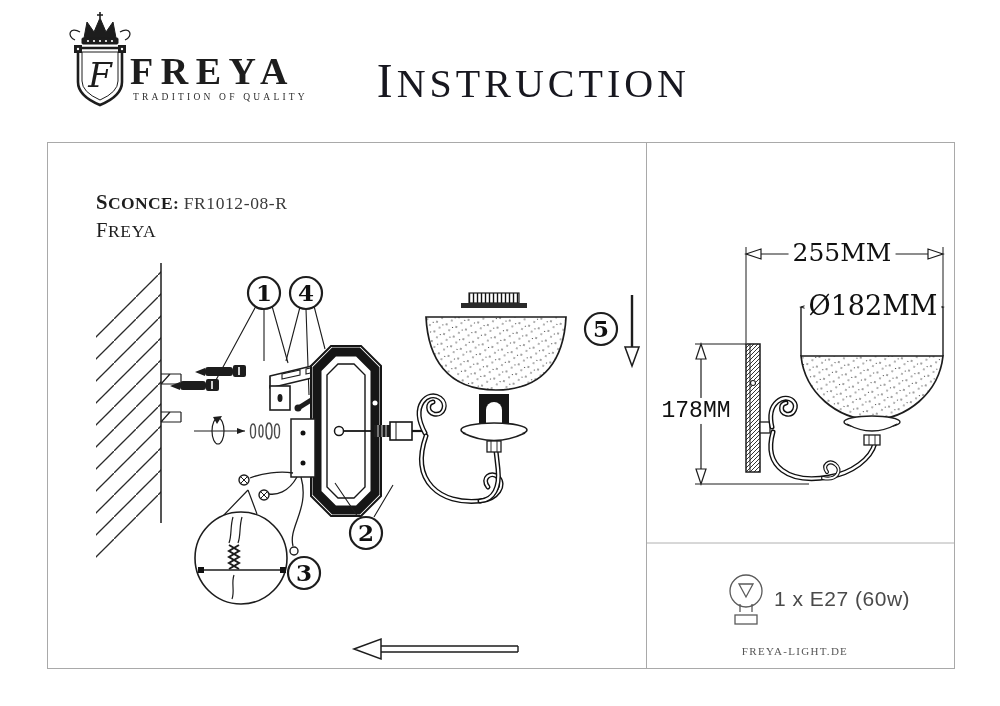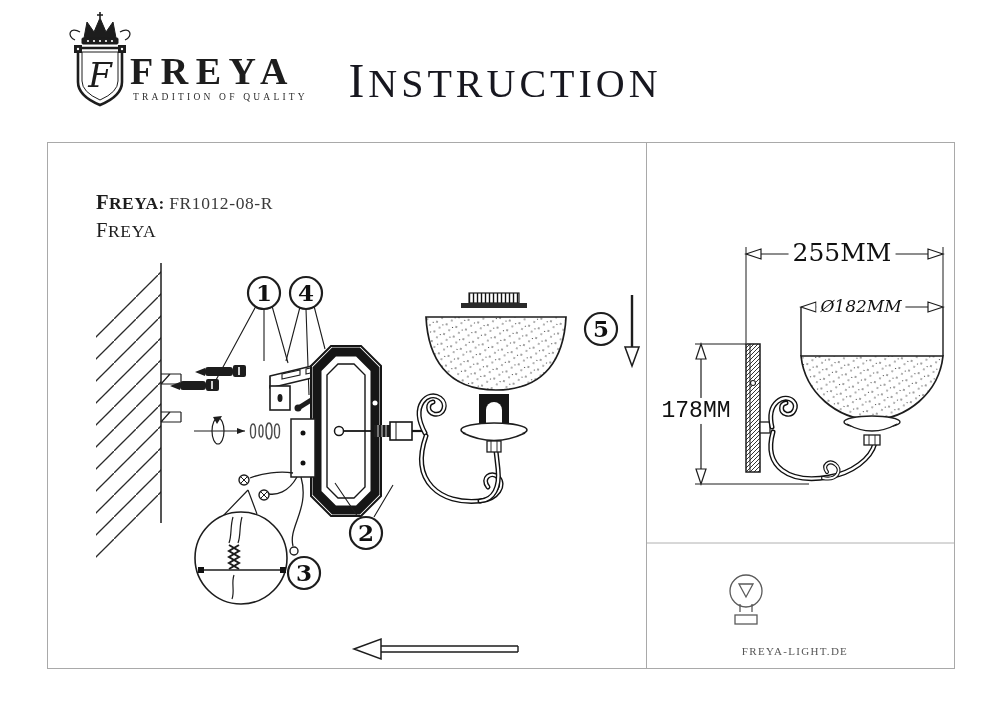--- a/index.html
+++ b/index.html
@@ -1,39 +1,39 @@
 <!DOCTYPE html>
 <html><head>
 <meta charset="utf-8">
 <style>
   html,body{margin:0;padding:0;background:#fff;}
   .page{position:relative;width:1000px;height:706px;background:#ffffff;overflow:hidden;
         font-family:"Liberation Serif",serif;color:#1d1d1d;}
   
   .logo-svg{position:absolute;left:28px;top:10px;}
-  .page-title{position:absolute;left:320px;top:54px;width:370px;text-align:center;
+  .page-title{position:absolute;left:320px;top:54px;width:370px;text-align:right;
     font-family:"Liberation Serif",serif;font-size:40px;letter-spacing:4px;color:#17171f;}
   .page-title::first-letter{font-size:119%;}
   
   .panel{position:absolute;top:142px;background:#fff;border:1px solid #a9a9a9;}
   .panel.left{left:47px;width:599px;height:525px;border-right:none;}
   .panel.right{left:646px;width:307px;height:525px;}
   .panel svg{position:absolute;left:0;top:0;}
   
   .model-block{position:absolute;left:48px;top:46px;font-size:17.5px;line-height:1.35;}
   .model-label{font-weight:bold;letter-spacing:.4px;display:inline-block;}
   .model-label::first-letter{font-size:118%;}
   .model-value{color:#3a3a3a;letter-spacing:.6px;}
   .model-type{letter-spacing:.6px;display:inline-block;}
   .model-type::first-letter{font-size:118%;}
   
   .dim{position:absolute;background:#fff;font-family:"DejaVu Serif",serif;color:#101010;
        padding:0 4px;white-space:nowrap;transform:translate(-50%,-54%);}
   .dim-w{left:195px;top:111px;font-size:25px;}
-  .dim-d{left:214px;top:164px;font-size:17px;font-style:italic;}
+  .dim-d{left:226px;top:164px;font-size:27px;}
   .dim-h{left:49px;top:269px;font-size:23px;font-family:Liberation Mono, monospace;}
   .bulb-spec{position:absolute;left:127px;top:444px;font-family:"Liberation Sans",sans-serif;
        font-size:21px;color:#4a4a4a;letter-spacing:.5px;}
   .website{position:absolute;left:148px;top:502px;transform:translateX(-50%);
        font-family:"Liberation Serif",serif;font-size:11px;letter-spacing:1.3px;color:#555;}
 </style>
 </head>
 <body>
 
 <div class="page">
@@ -62,21 +62,21 @@
     </g>
     <text x="102" y="74" font-family="Liberation Serif, serif" font-weight="bold" font-size="38" letter-spacing="7.5" fill="#1d1d1d">FREYA</text>
     <text x="105" y="90" font-family="Liberation Serif, serif" font-size="9.5" letter-spacing="3.2" fill="#2e2e2e">TRADITION OF QUALITY</text>
   </svg>
 
   <div class="page-title">INSTRUCTION</div>
 
   <section class="panel left">
 
     <div class="model-block">
-      <span class="model-label">FREYA:</span>
+      <span class="model-label">SCONCE:</span>
       <span class="model-value">FR1012-08-R</span><br>
       <span class="model-type">FREYA</span>
     </div>
 
     <svg width="599" height="525" viewBox="0 0 599 525">
       <defs>
         <pattern id="hatchL" width="22" height="22" patternUnits="userSpaceOnUse">
           <line x1="0" y1="22" x2="22" y2="0" stroke="#2a2a2a" stroke-width="1.3"></line>
         </pattern>
         <pattern id="spL" width="10" height="10" patternUnits="userSpaceOnUse" patternTransform="rotate(15)">
@@ -293,16 +293,17 @@
         <circle cx="99" cy="448" r="16"></circle>
         <path d="M92,441 L106,441 L99,454 Z"></path>
         <path d="M93,461 L93,469 M105,461 L105,469"></path>
         <rect x="88" y="472" width="22" height="9"></rect>
       </g>
     </svg>
 
     <div class="dim dim-w">255MM</div>
     <div class="dim dim-d">Ø182MM</div>
     <div class="dim dim-h">178MM</div>
+    <div class="bulb-spec">1 x E27 (60w)</div>
     <div class="website">FREYA-LIGHT.DE</div>
   </section>
 
 </div>
 
 </body></html>

